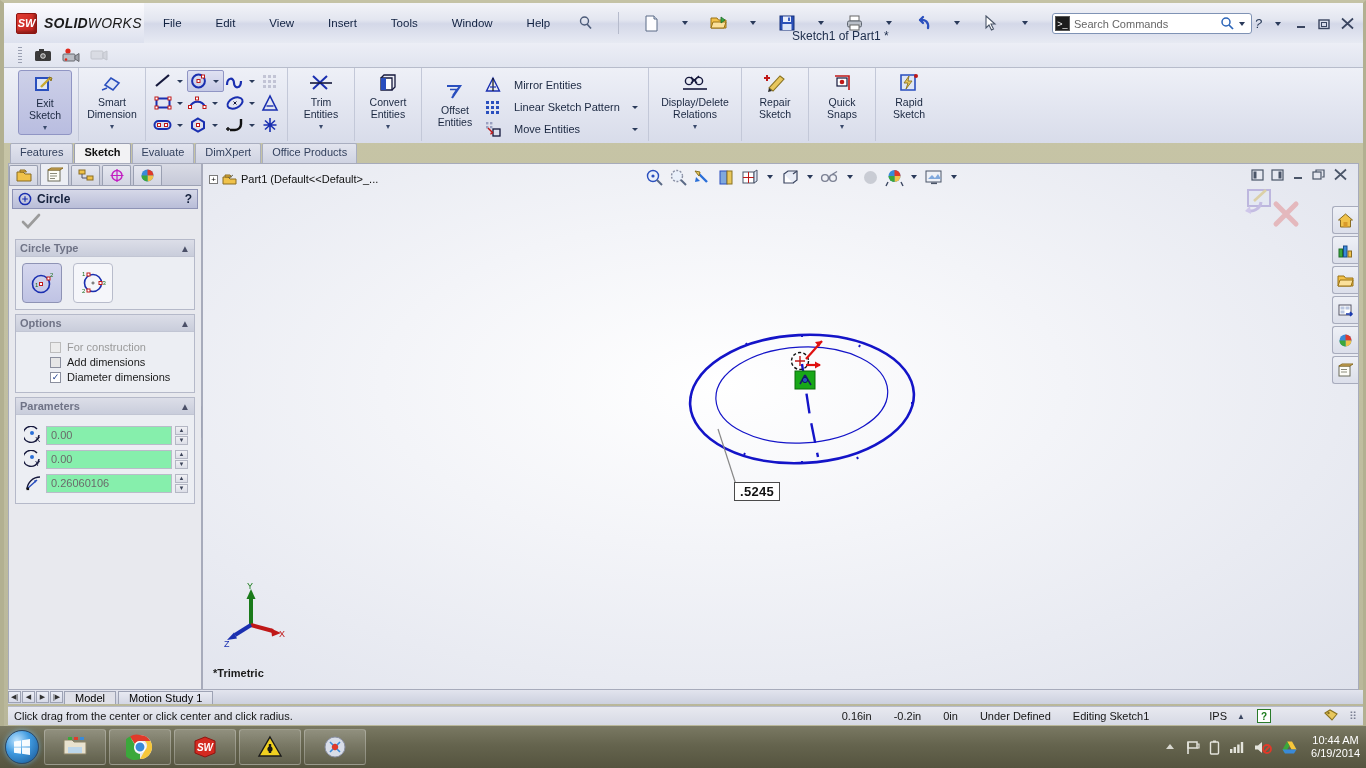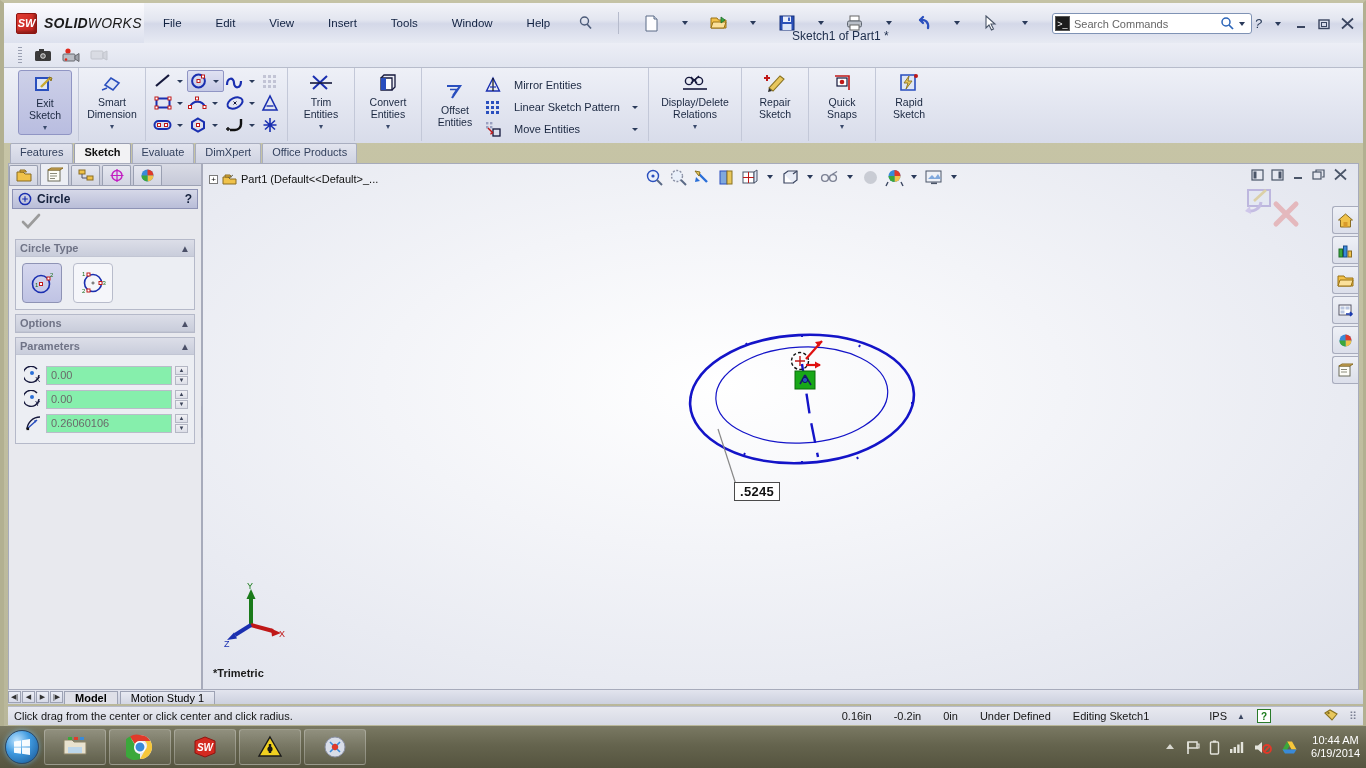--- a/index.html
+++ b/index.html
@@ -137,21 +137,21 @@
     align-items:center; justify-content:center; border-radius:3px 0 0 3px;}
   #triad { position:absolute; left:18px; bottom:40px; }
   #viewlabel { position:absolute; left:10px; bottom:10px; font-size:11px; font-weight:bold; color:#1a1a1a;}
   
   #btabs { position:absolute; left:4px; top:687px; width:1355px; height:14px;
     background:linear-gradient(180deg,#e2e4ee,#ccd0de); display:flex; align-items:center; }
   .navb { width:13px;height:12px;border:1px solid #9da2b4;background:linear-gradient(180deg,#eceef6,#d7dae7);
     display:flex;align-items:center;justify-content:center;font-size:7px;color:#333;margin-right:1px;}
   .btab { padding:0 10px; height:13px; font-size:11px; display:flex;align-items:center;
     border:1px solid #9da2b4; border-bottom:none; background:linear-gradient(180deg,#e8eaf2,#d3d6e3); margin-right:2px;}
-  .btab.active { background:#dfe0e8; font-weight:bold; }
+  .btab.active { background:#dfe0e8; font-weight:normal; }
   #statusbar { position:absolute; left:4px; top:703px; width:1355px; height:19px;
     background:linear-gradient(180deg,#e8e9f0,#d6d9e4); border-top:1px solid #b6bac9;
     display:flex; align-items:center; font-size:11px; color:#151515; padding:0 6px; }
   .stsec { margin-left:22px; }
   
   #taskbar { position:absolute; left:0; top:726px; width:1366px; height:42px;
     background:linear-gradient(180deg,#7a7963 0%, #65644e 45%, #55543f 100%);
     display:flex; align-items:center; }
   #startorb { width:44px;height:38px; display:flex;align-items:center;justify-content:center; }
   .orb { width:34px;height:34px;border-radius:50%;
@@ -718,20 +718,34 @@
             </svg>
         </div>
       </div>
     </div>
 
     <div class="section">
       <div class="sec-title">
         <span>Options</span>
         <span class="chev">▲</span>
       </div>
+      <div class="sec-body">
+        <div class="optrow dim">
+          <span class="cbx dim"></span>
+          <span>For construction</span>
+        </div>
+        <div class="optrow">
+          <span class="cbx" style="background:#e6e6e6;"></span>
+          <span>Add dimensions</span>
+        </div>
+        <div class="optrow">
+          <span class="cbx">✓</span>
+          <span>Diameter dimensions</span>
+        </div>
+      </div>
     </div>
 
     <div class="section">
       <div class="sec-title">
         <span>Parameters</span>
         <span class="chev">▲</span>
       </div>
       <div class="sec-body">
         <div class="prow">
           <span class="picon">

